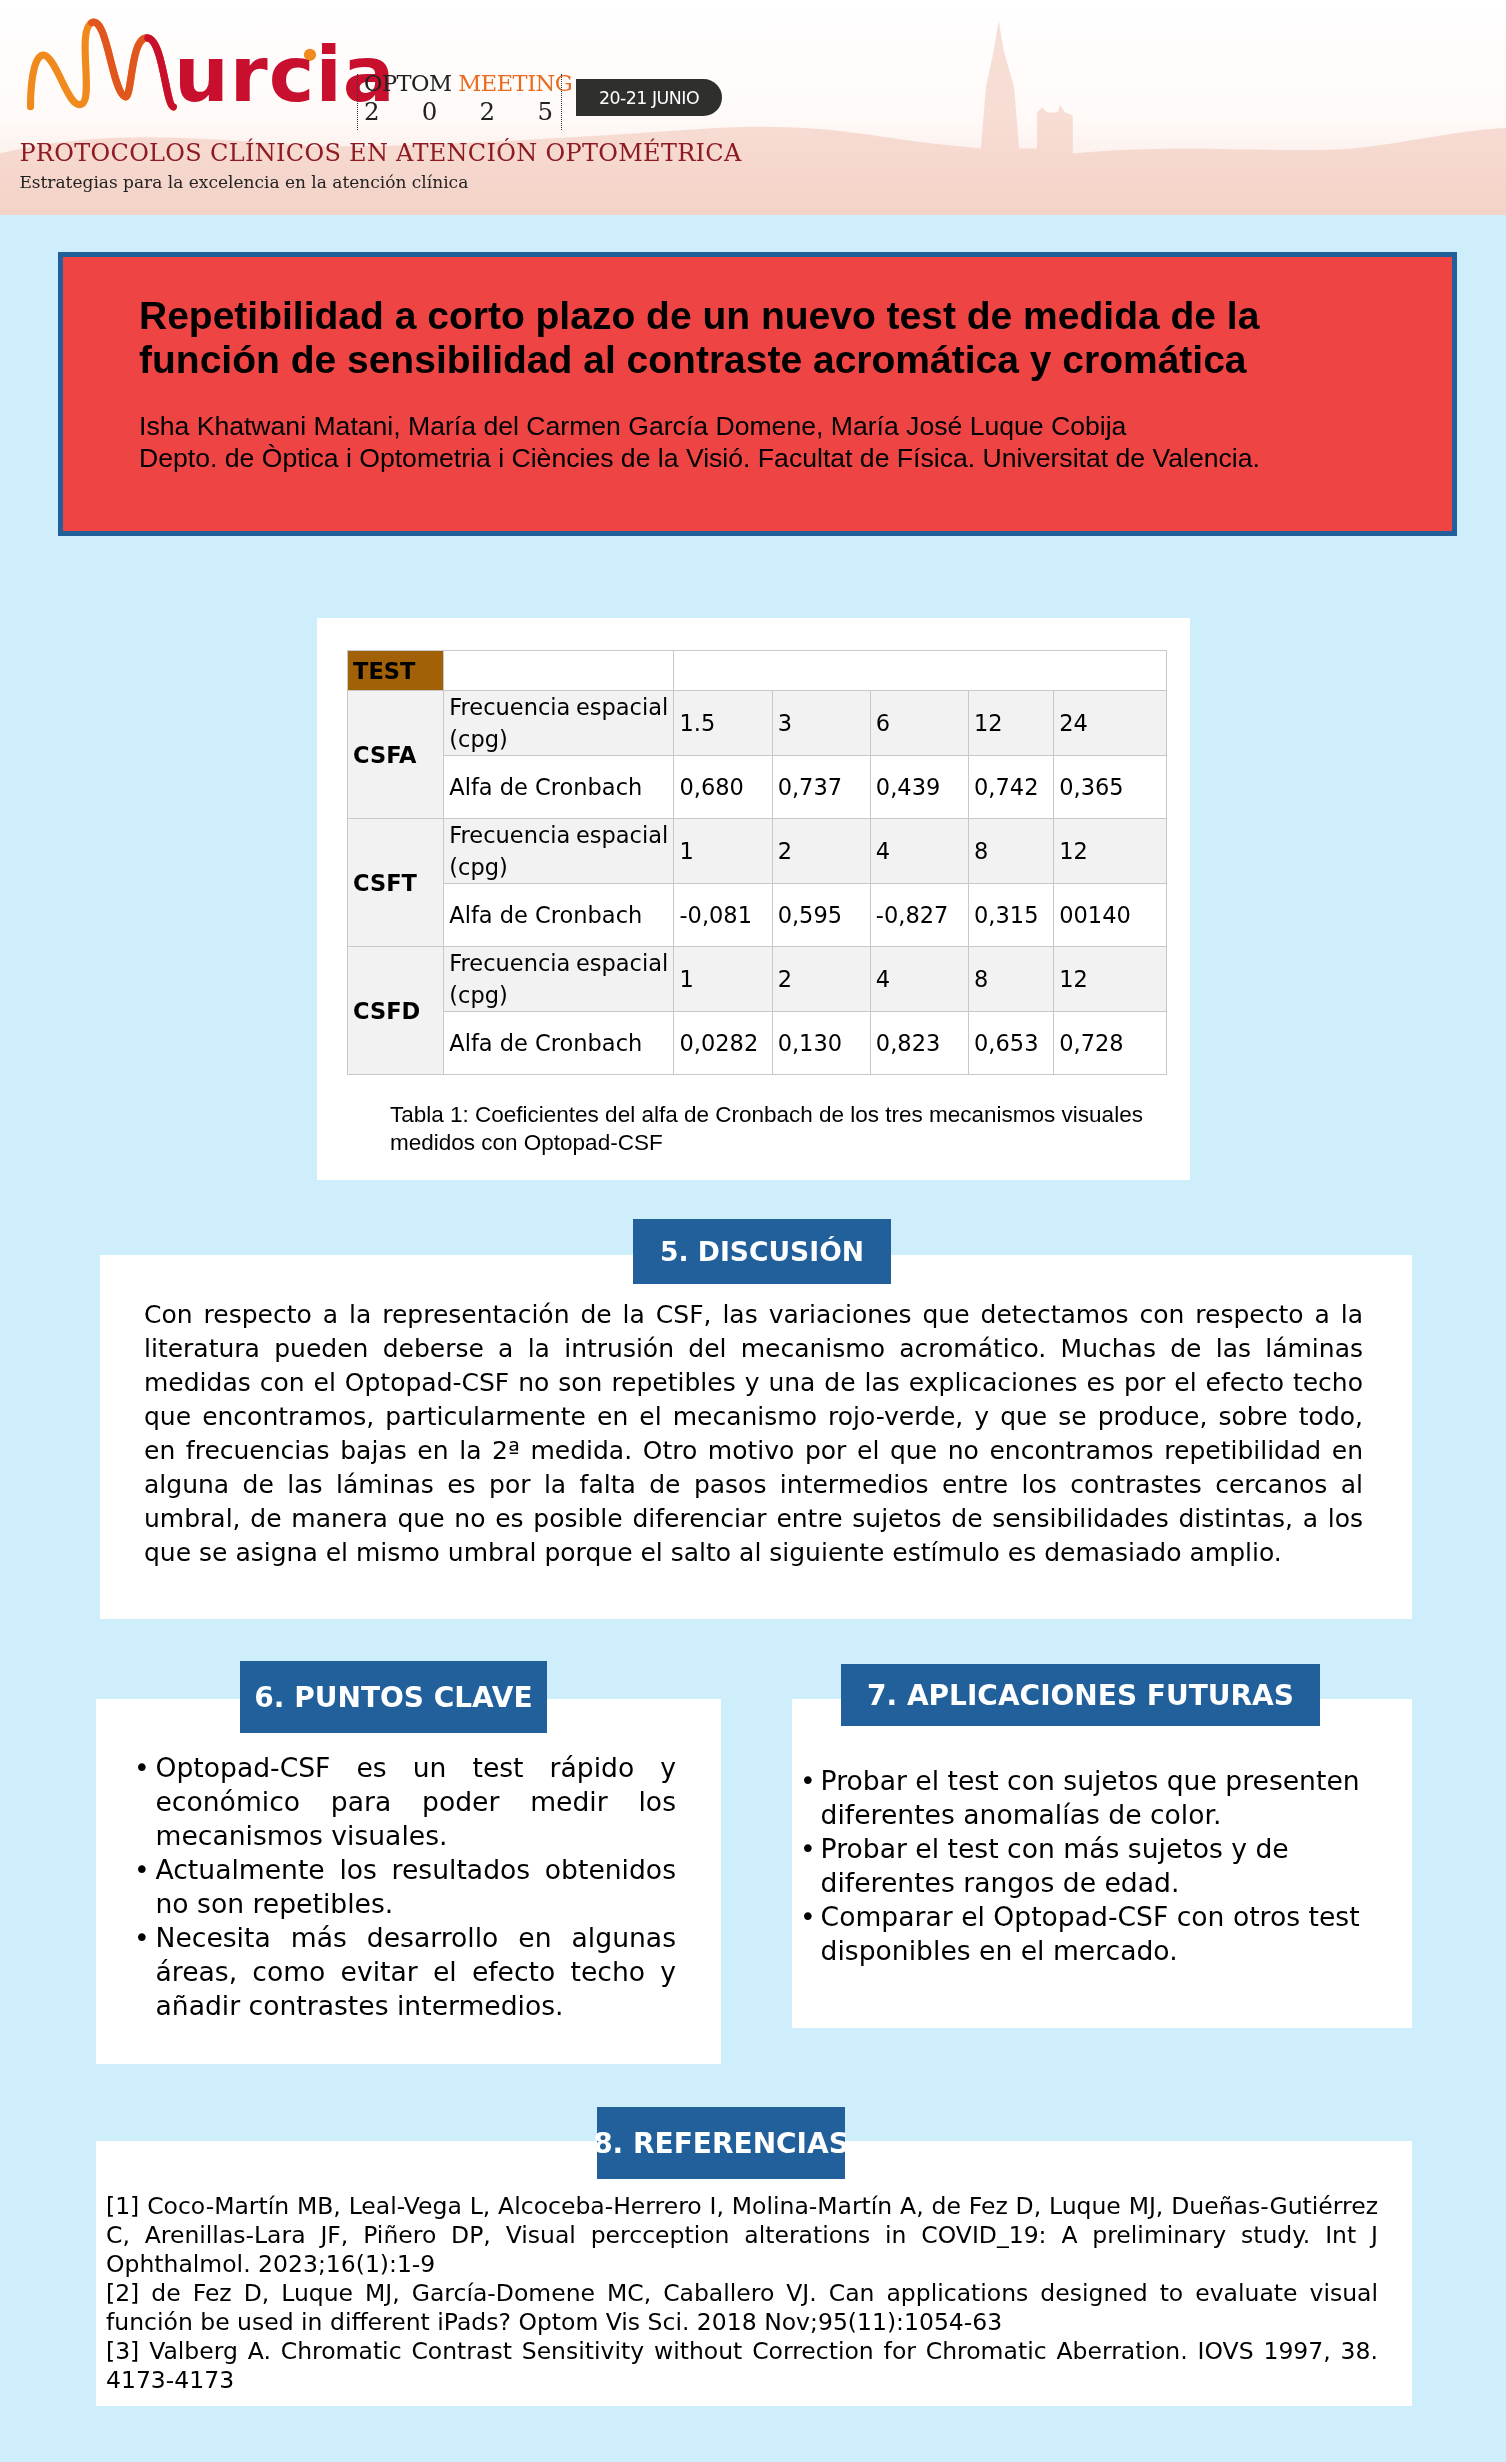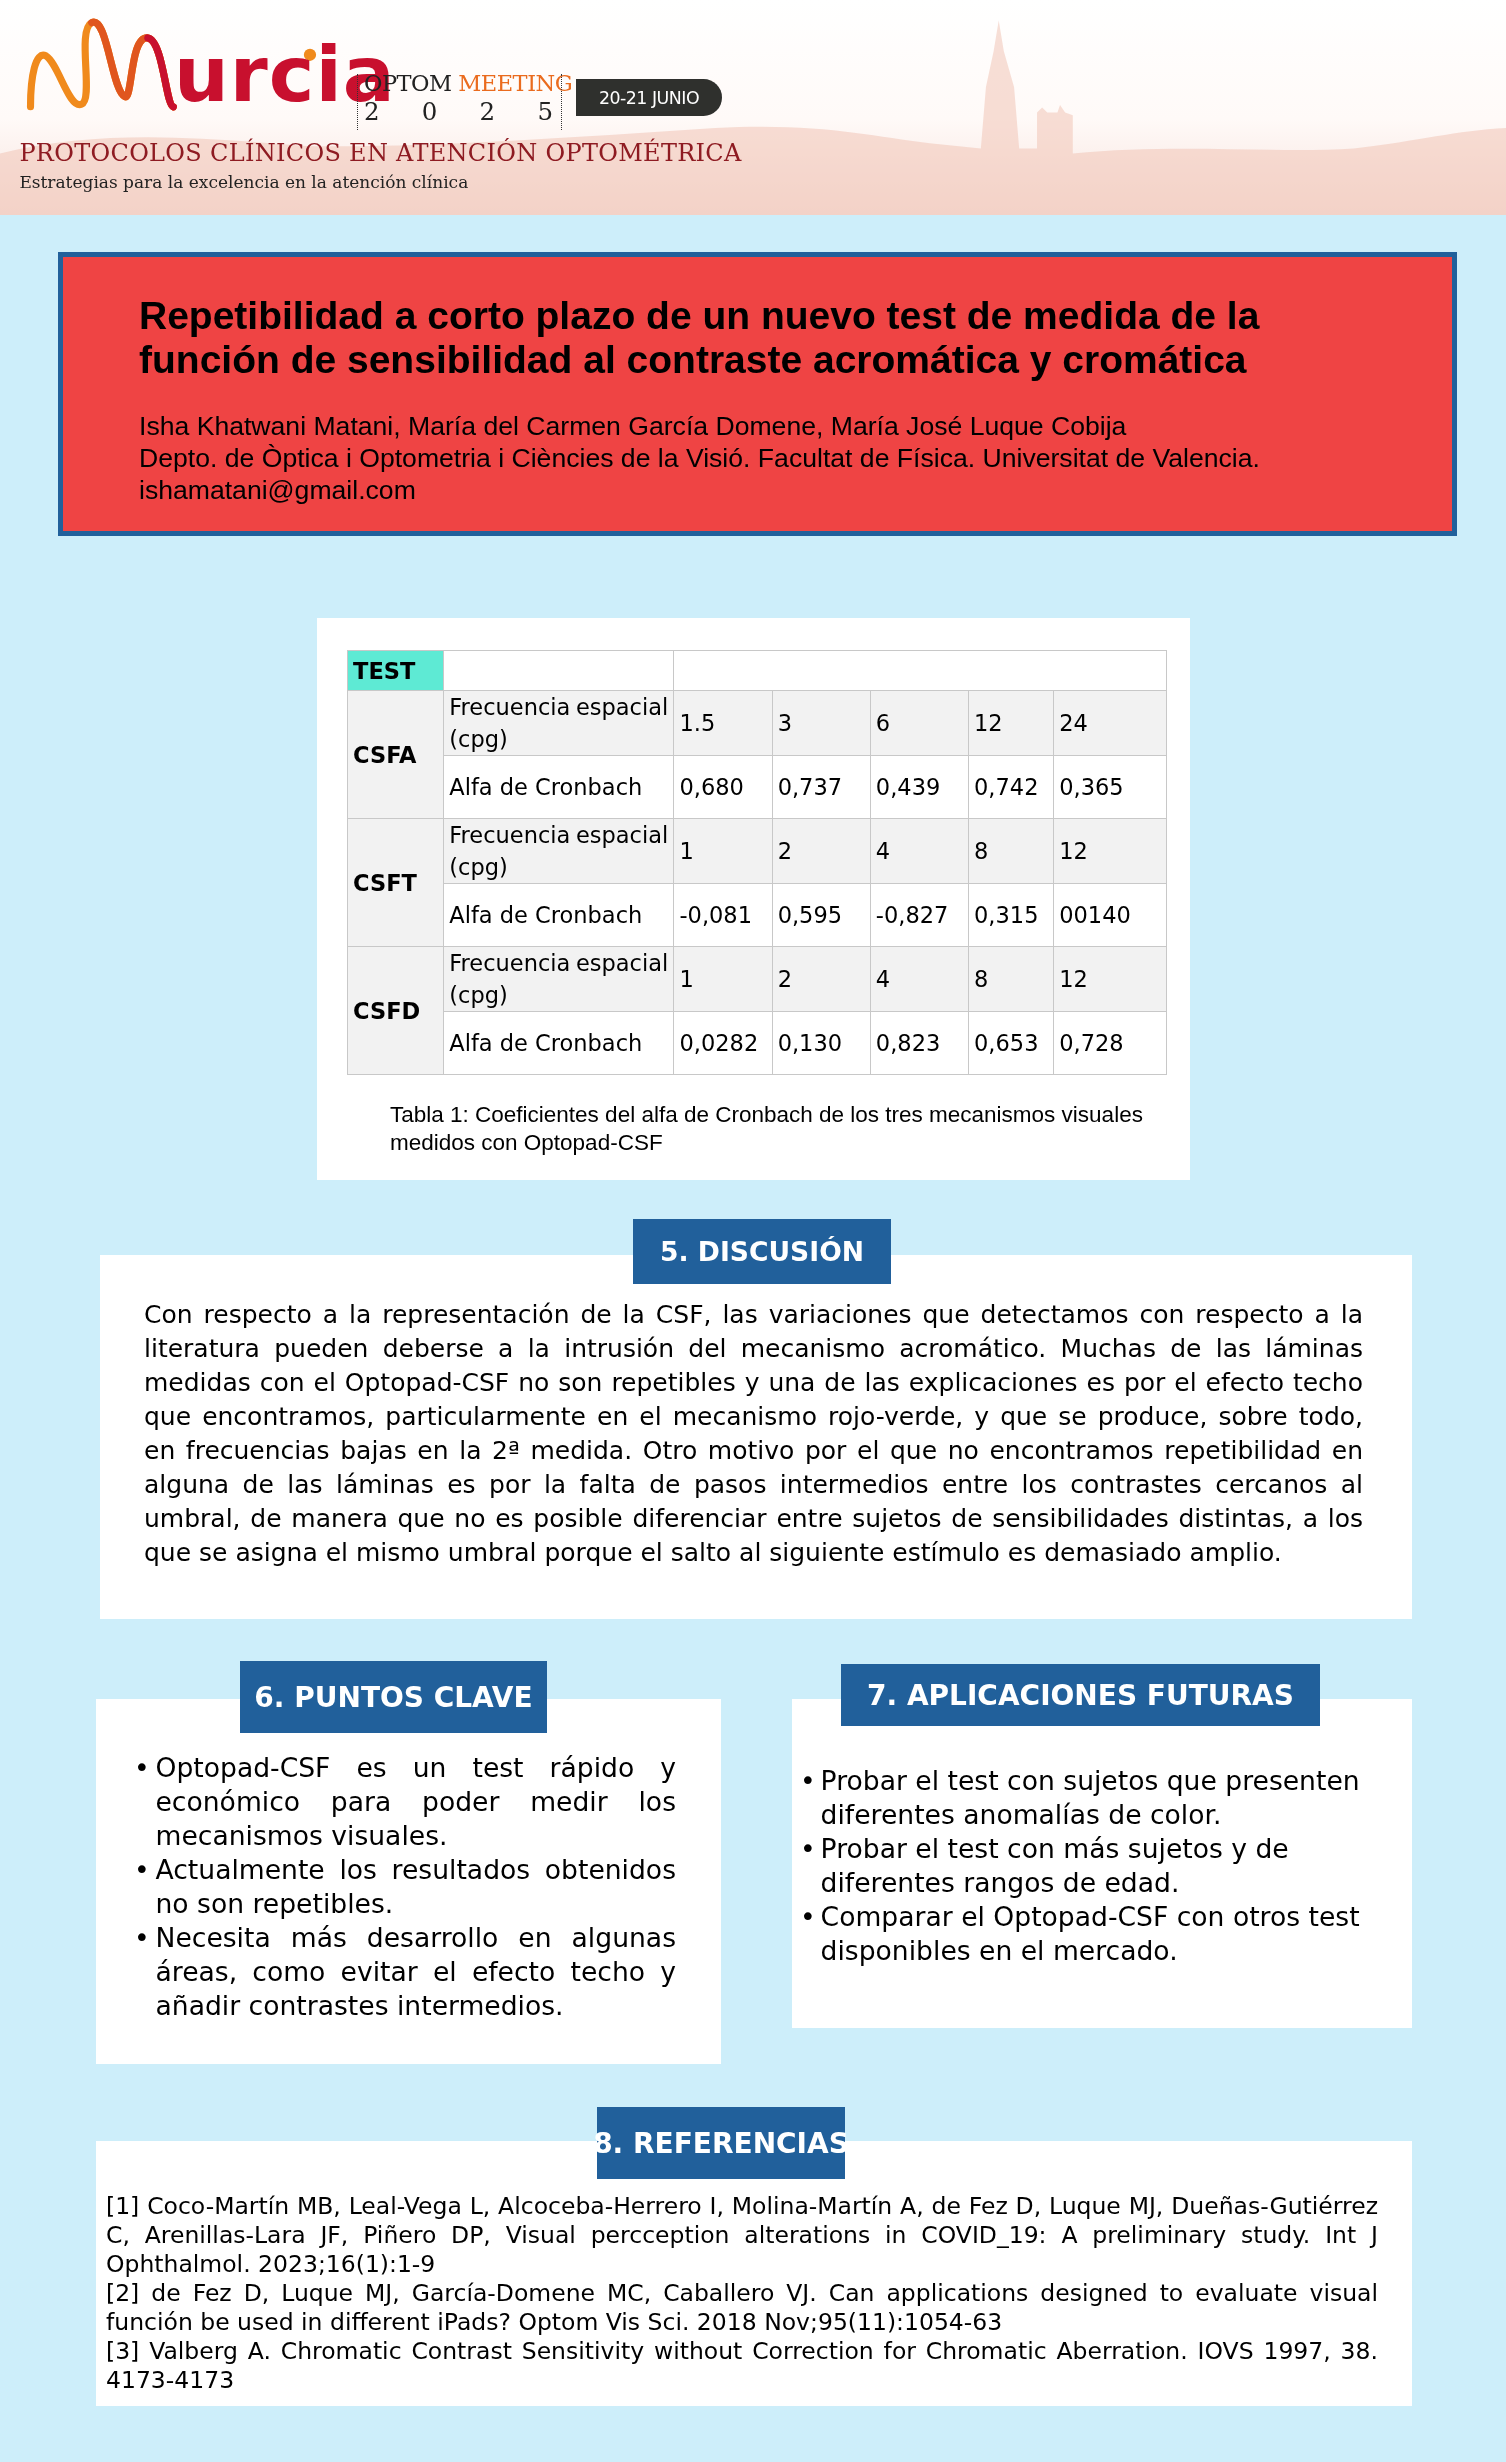--- a/index.html
+++ b/index.html
@@ -78,21 +78,21 @@
   #cronbach-table {
     position: absolute; left: 30px; top: 32px; width: 820px;
     border-collapse: collapse;
     font-family: "DejaVu Sans", sans-serif; font-size: 22.5px;
   }
   #cronbach-table td {
     border: 1.5px solid #C8C8C8; padding: 0 5.1px; vertical-align: middle;
     line-height: 32px; height: 62px;
   }
   #cronbach-table tr.head-row td { height: 39px; }
-  #cronbach-table td.test-label { font-weight: bold; width: 85px; background: #5eead4; }
+  #cronbach-table td.test-label { font-weight: bold; width: 85px; background: #a16207; }
   #cronbach-table td.group-label { font-weight: bold; background: #F2F2F2; }
   #cronbach-table tr.freq td { background: #F2F2F2; }
   #cronbach-table tr.alpha td { background: #fff; }
   #cronbach-table td.rowlabel { width: 219px; }
   .freq-label { display: flex; justify-content: space-between; }
   #cronbach-table td.val1 { width: 87px; }
   #cronbach-table td.val2 { width: 87px; }
   #cronbach-table td.val3 { width: 87px; }
   #cronbach-table td.val4 { width: 74px; }
   .table-caption {
@@ -174,21 +174,20 @@
 </div>
 
 <div id="title-box">
   <div class="paper-title">
     <div>Repetibilidad a corto plazo de un nuevo test de medida de la</div>
     <div>función de sensibilidad al contraste acromática y cromática</div>
   </div>
   <div class="authors">
     <div>Isha Khatwani Matani, María del Carmen García Domene, María José Luque Cobija</div>
     <div>Depto. de Òptica i Optometria i Ciències de la Visió. Facultat de Física. Universitat de Valencia.</div>
-    <div>ishamatani@gmail.com</div>
   </div>
 </div>
 
 <div id="table-panel">
   <table id="cronbach-table">
     <tbody>
         <tr class="head-row">
       <td class="test-label">TEST</td>
       <td></td>
       <td colspan="5"></td>

